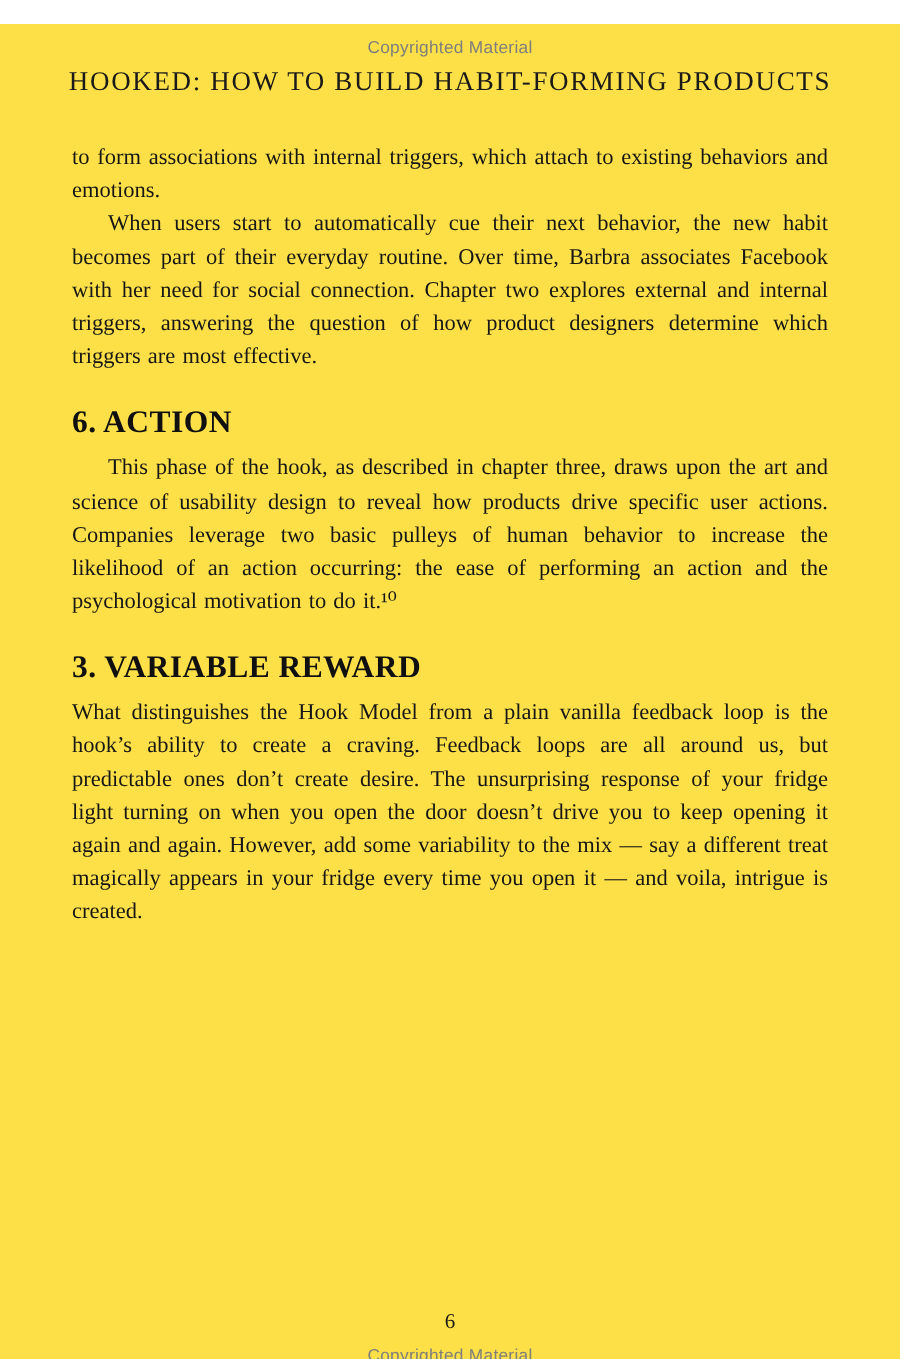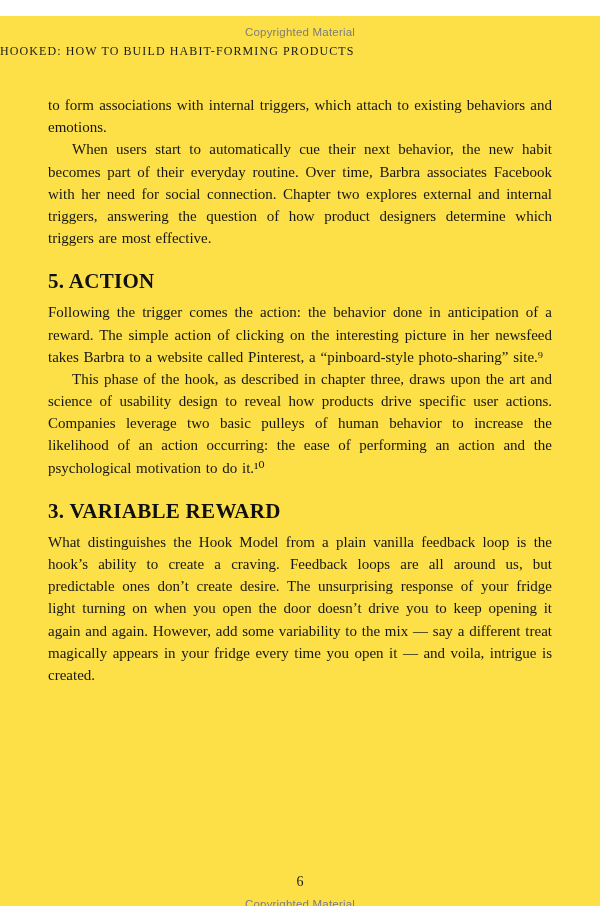--- a/index.html
+++ b/index.html
@@ -27,22 +27,22 @@
     font-family: "Liberation Sans", sans-serif;
     font-size: 11.5px;
     color: #7d7d7d;
     letter-spacing: 0.2px;
   }
   .running-header {
     position: absolute;
     top: 28px;
     left: 0;
     width: 100%;
-    text-align: left;
-    font-size: 12px;
+    text-align: center;
+    font-size: 18px;
     letter-spacing: 1.1px;
     color: #1a1a1a;
     font-variant: normal;
   }
   .content {
     position: absolute;
     top: 78px;
     left: 48px;
     width: 504px;
   }
@@ -93,23 +93,22 @@
   <div class="copyright-top">Copyrighted Material</div>
 
   <div class="running-header">HOOKED: HOW TO BUILD HABIT-FORMING PRODUCTS</div>
 
   <div class="content">
 
     <p class="para">to form associations with internal triggers, which attach to existing behaviors and emotions.</p>
 
     <p class="para indent">When users start to automatically cue their next behavior, the new habit becomes part of their everyday routine. Over time, Barbra associates Facebook with her need for social connection. Chapter two explores external and internal triggers, answering the question of how product designers determine which triggers are most effective.</p>
 
-    <h2 class="heading">5. ACTION</h2>
+    <h2 class="heading">6. ACTION</h2>
 
-    <p class="para">Following the trigger comes the action: the behavior done in anticipation of a reward. The simple action of clicking on the interesting picture in her newsfeed takes Barbra to a website called Pinterest, a “pinboard-style photo-sharing” site.⁹</p>
 
     <p class="para indent">This phase of the hook, as described in chapter three, draws upon the art and science of usability design to reveal how products drive specific user actions. Companies leverage two basic pulleys of human behavior to increase the likelihood of an action occurring: the ease of performing an action and the psychological motivation to do it.¹⁰</p>
 
 
     <h2 class="heading">3. VARIABLE REWARD</h2>
 
     <p class="para">What distinguishes the Hook Model from a plain vanilla feedback loop is the hook’s ability to create a craving. Feedback loops are all around us, but predictable ones don’t create desire. The unsurprising response of your fridge light turning on when you open the door doesn’t drive you to keep opening it again and again. However, add some variability to the mix — say a different treat magically appears in your fridge every time you open it — and voila, intrigue is created.</p>
 
 
   </div>

